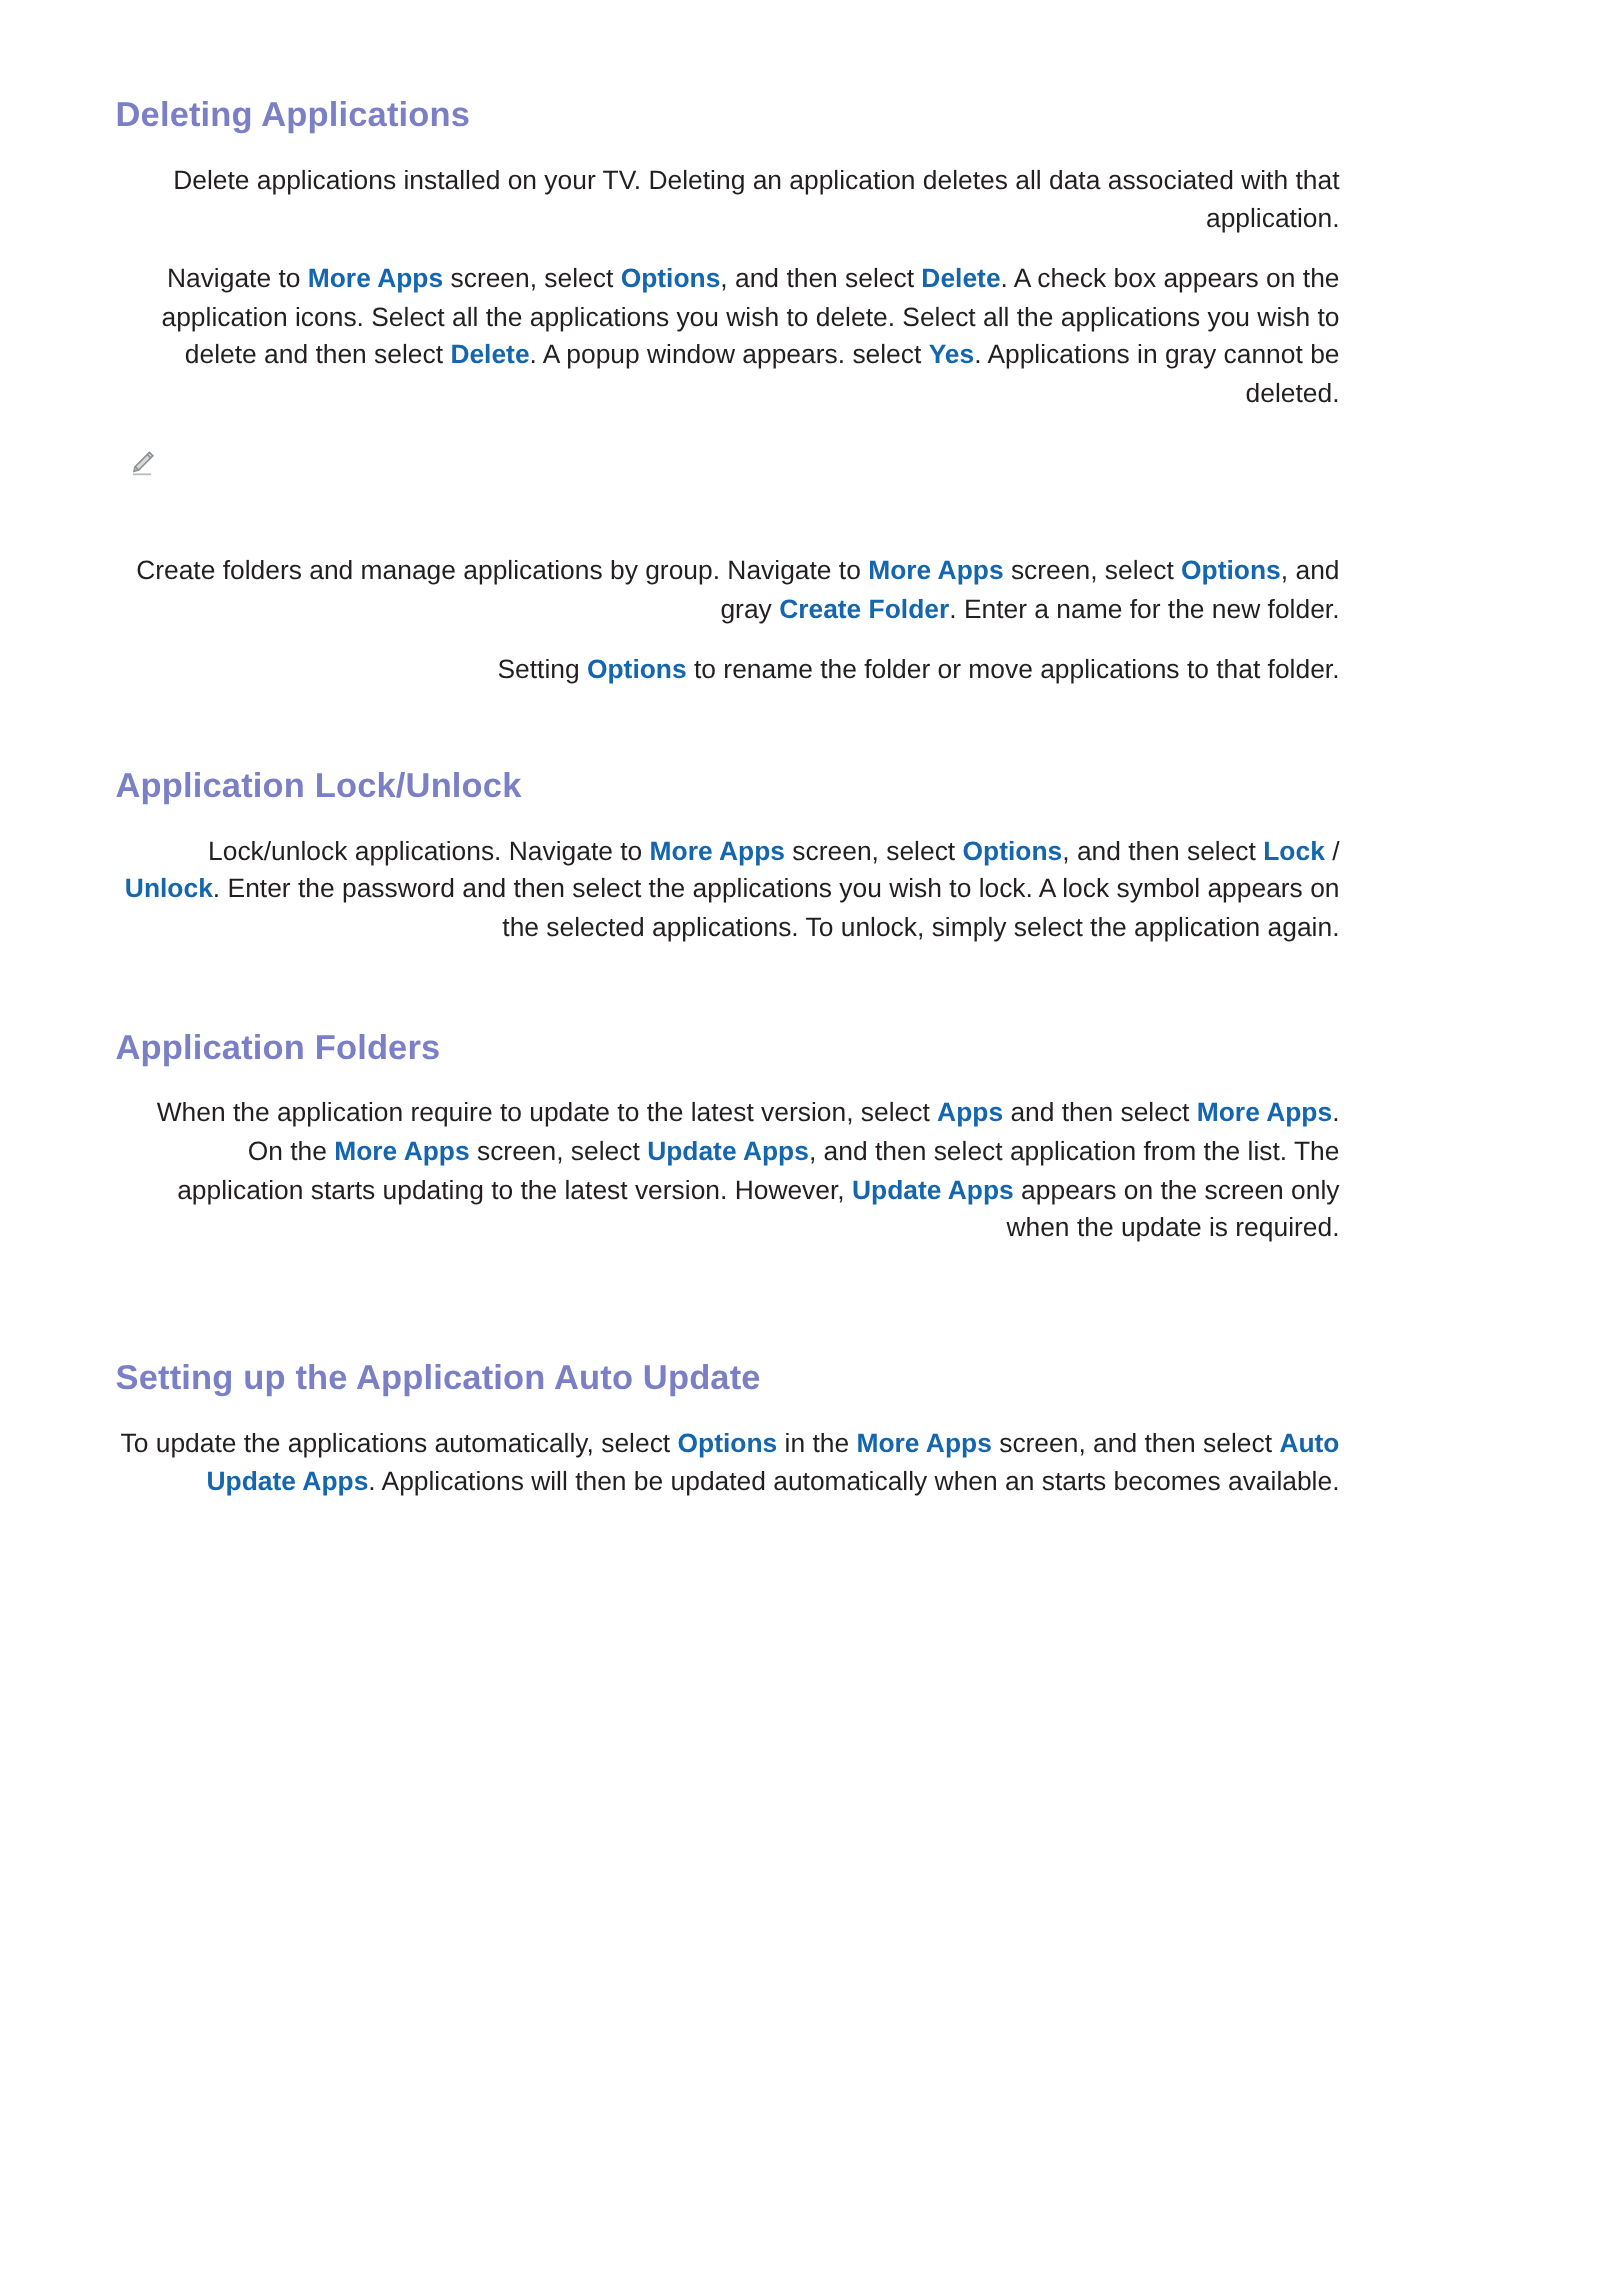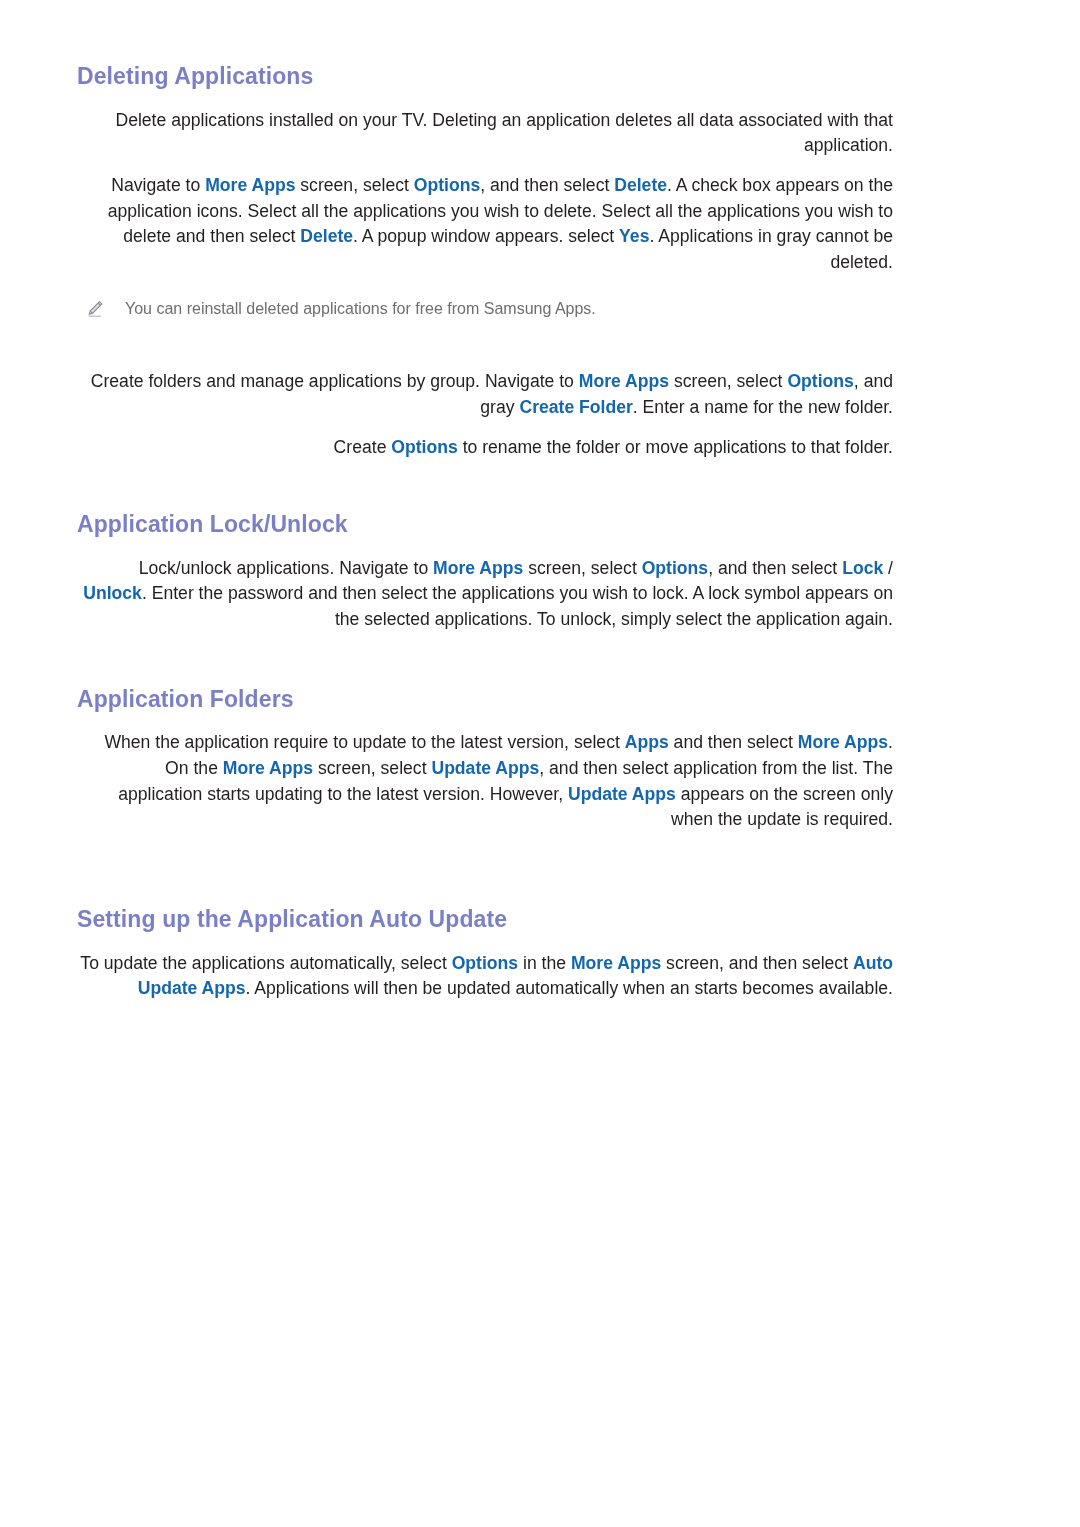--- a/index.html
+++ b/index.html
@@ -93,29 +93,28 @@
       <span class="note-icon">
         <svg width="20" height="20" viewBox="0 0 20 20" aria-hidden="true">
           <g fill="none" stroke="#8e9093" stroke-width="1.1">
             <path d="M14.6 2.6 L16.9 4.9 L7.4 14.4 L4.3 15.2 L5.1 12.1 Z" fill="#d9dade"></path>
             <path d="M13.2 4.0 L15.5 6.3"></path>
             <path d="M5.1 12.1 L7.4 14.4"></path>
           </g>
           <rect x="3.6" y="16.6" width="12.2" height="1.2" fill="#b9babd"></rect>
         </svg>
       </span>
-      <span class="note-text">You can reinstall deleted applications for free from Samsung Apps.</span>
     </div>
   </section>
 
   <section class="section" id="sec-managing">
 
     <p class="body-text"><span>Create folders and manage applications by group. Navigate to </span><span class="term">More Apps</span><span> screen, select </span><span class="term">Options</span><span>, and gray </span><span class="term">Create Folder</span><span>. Enter a name for the new folder.</span></p>
 
-    <p class="body-text"><span>Create </span><span class="term">Options</span><span> to rename the folder or move applications to that folder.</span></p>
+    <p class="body-text"><span>Setting </span><span class="term">Options</span><span> to rename the folder or move applications to that folder.</span></p>
   </section>
 
   <section class="section" id="sec-lock">
     <h2 class="section-heading">Application Lock/Unlock</h2>
 
     <p class="body-text"><span>Lock/unlock applications. Navigate to </span><span class="term">More Apps</span><span> screen, select </span><span class="term">Options</span><span>, and then select </span><span class="term">Lock</span><span> / </span><span class="term">Unlock</span><span>. Enter the password and then select the applications you wish to lock. A lock symbol appears on the selected applications. To unlock, simply select the application again.</span></p>
   </section>
 
   <section class="section" id="sec-update">
     <h2 class="section-heading">Application Folders</h2>

